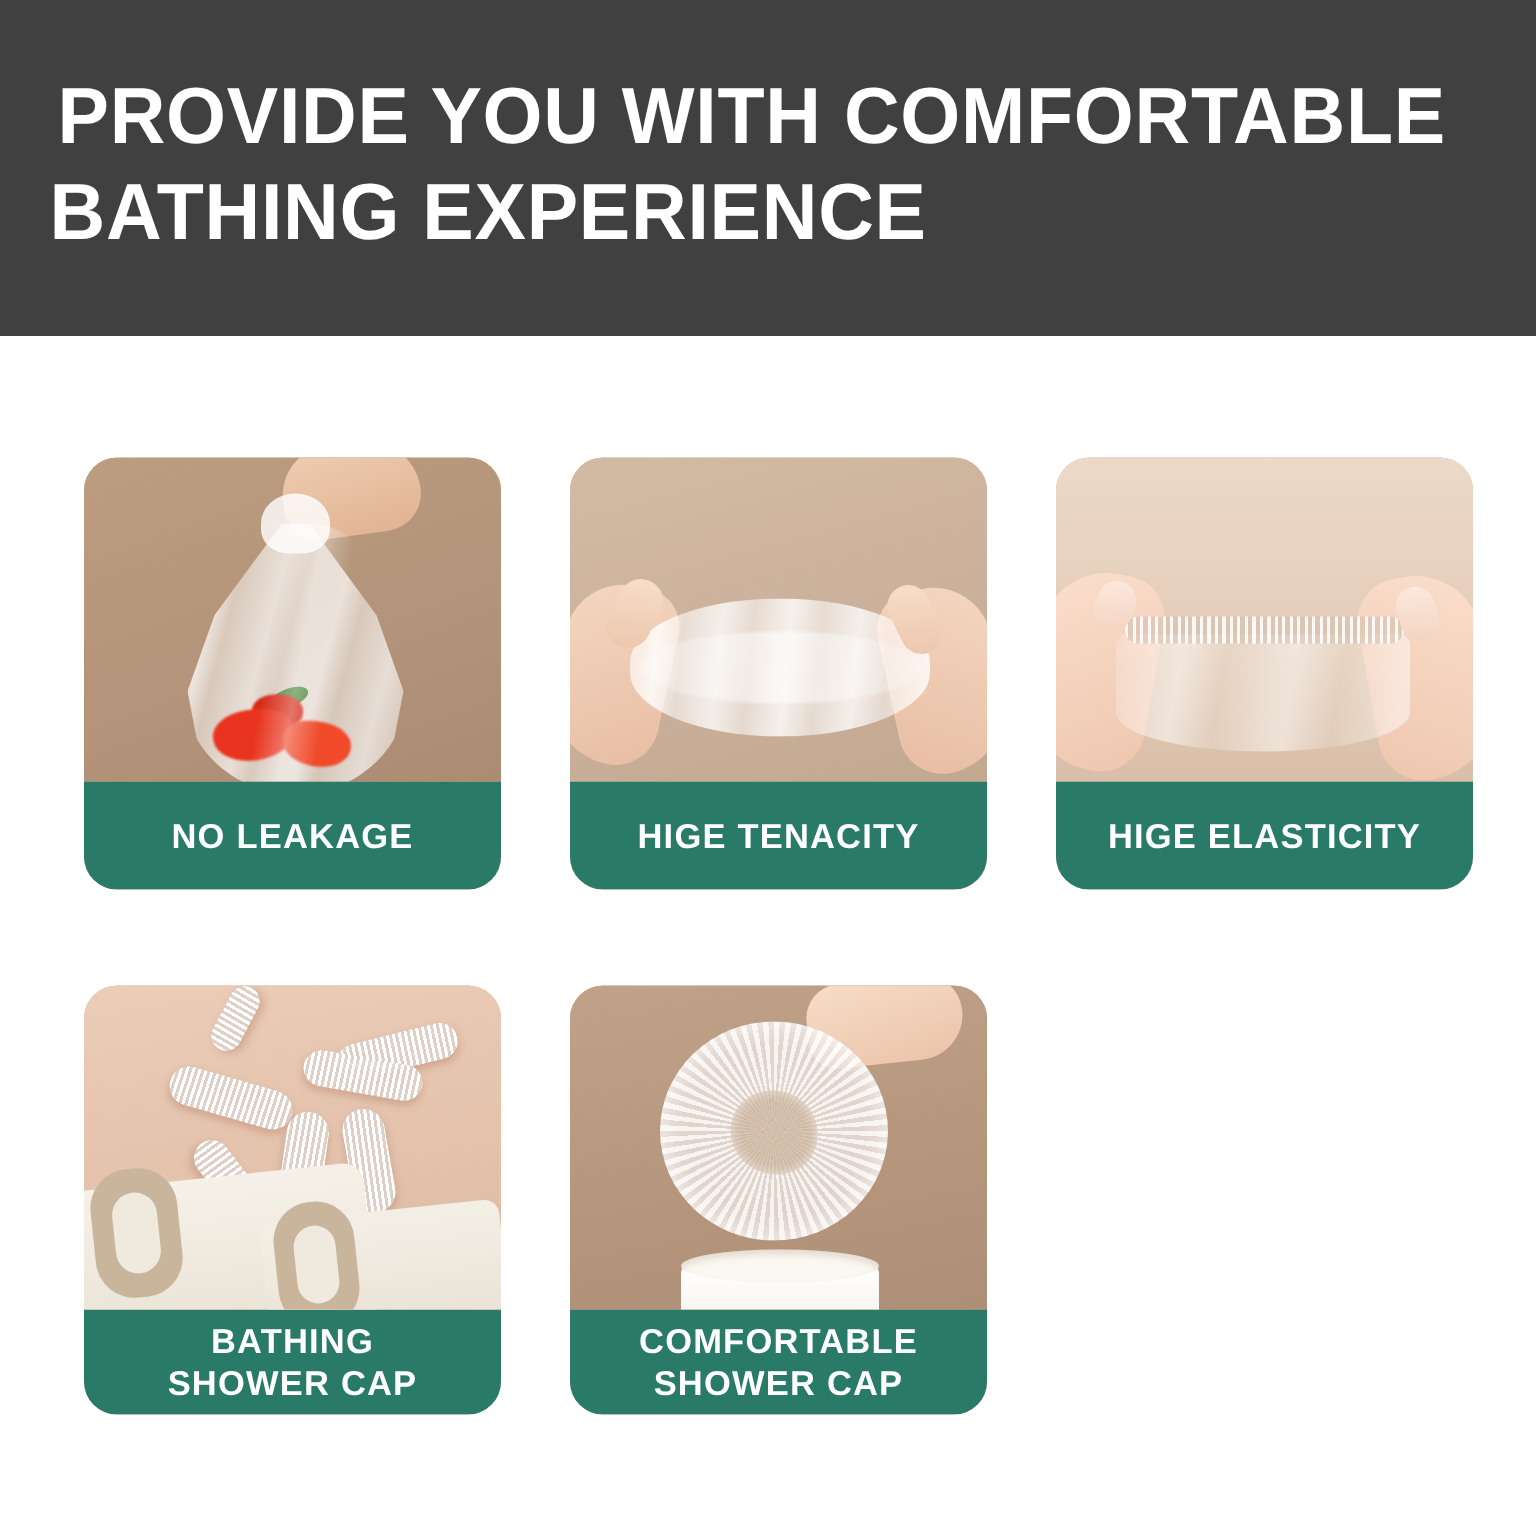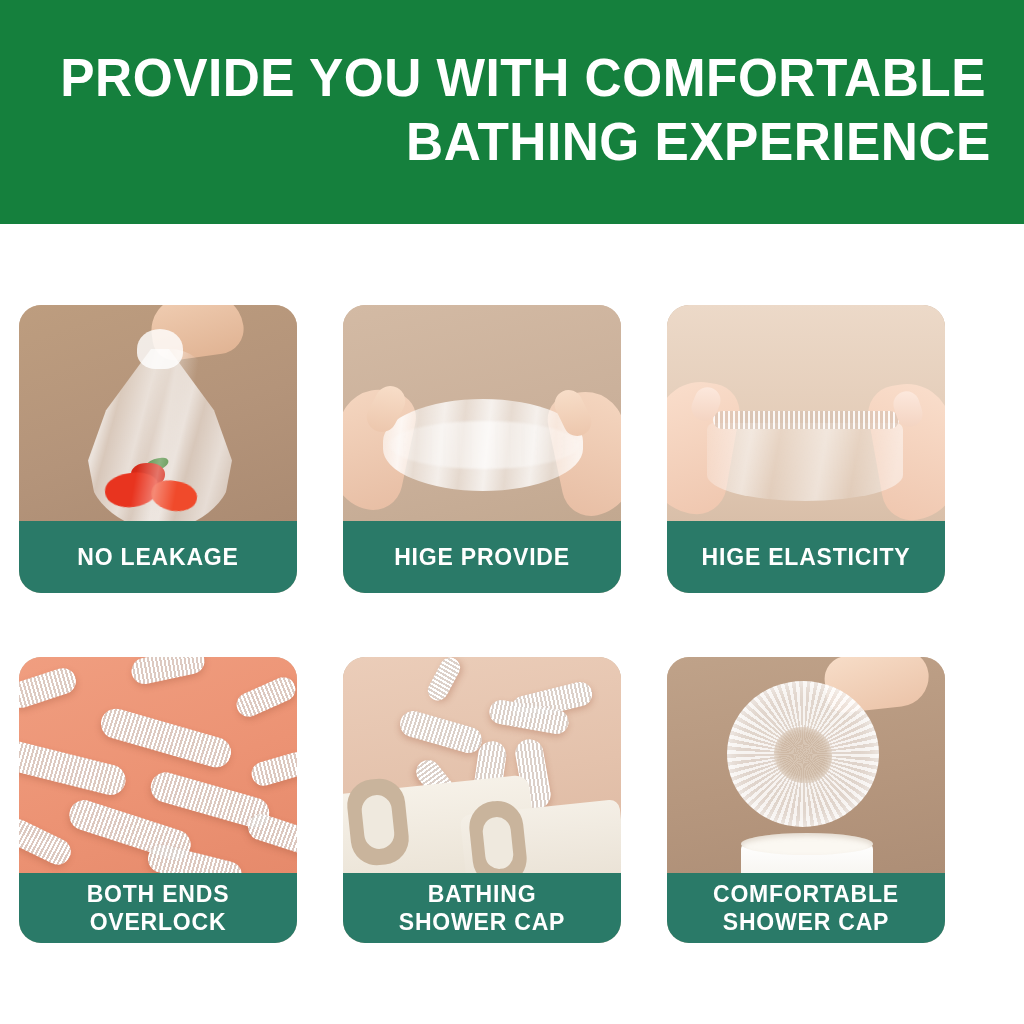--- a/index.html
+++ b/index.html
@@ -12,45 +12,45 @@
     height: 1024px;
     overflow: hidden;
     font-family: "Liberation Sans", sans-serif;
     -webkit-font-smoothing: antialiased;
   }
 
   
   .banner {
     width: 1024px;
     height: 224px;
-    background: #15803d;
+    background: #404040;
     display: flex;
     flex-direction: column;
-    align-items: flex-end;
+    align-items: flex-start;
     justify-content: center;
     box-sizing: border-box;
     padding: 6px 24px 10px 24px;
   }
   .banner-line {
     color: #ffffff;
     font-family: "Liberation Sans Narrow", "Liberation Sans", sans-serif;
     font-weight: bold;
     font-size: 53px;
     line-height: 64px;
     letter-spacing: 0.5px;
     text-align: center;
     white-space: nowrap;
     transform: scaleX(0.97);
   }
 
   
   .grid {
     width: 1024px;
     box-sizing: border-box;
-    padding: 81px 44px 0 19px;
+    padding: 81px 44px 0 56px;
     display: grid;
     grid-template-columns: repeat(3, 278px);
     grid-template-rows: 288px 286px;
     column-gap: 46px;
     row-gap: 64px;
   }
 
   .card {
     position: relative;
     border-radius: 22px;
@@ -309,59 +309,38 @@
   <div class="card">
     <div class="photo bg-c2">
       <div class="sh c2-handL"></div>
       <div class="sh c2-handR"></div>
       <div class="sh c2-film"></div>
       <div class="sh c2-film2"></div>
       <div class="sh c2-thumbL"></div>
       <div class="sh c2-thumbR"></div>
     </div>
     <div class="footer one-line">
-      <span>HIGE PROVIDE</span>
+      <span>HIGE TENACITY</span>
     </div>
   </div>
 
   <div class="card">
     <div class="photo bg-c3">
       <div class="sh c3-handL"></div>
       <div class="sh c3-handR"></div>
       <div class="sh c3-film"></div>
       <div class="sh c3-band"></div>
       <div class="sh c3-nailL"></div>
       <div class="sh c3-nailR"></div>
     </div>
     <div class="footer one-line">
       <span>HIGE ELASTICITY</span>
     </div>
   </div>
 
-  <div class="card">
-    <div class="photo bg-c4">
-      <div class="cap" style="width:70px;height:26px;left:-12px;top:18px;transform:rotate(-18deg);"></div>
-      <div class="cap" style="width:74px;height:26px;left:112px;top:-4px;transform:rotate(-12deg);"></div>
-      <div class="cap" style="width:62px;height:24px;left:216px;top:28px;transform:rotate(-24deg);"></div>
-      <div class="cap" style="width:134px;height:30px;left:80px;top:66px;transform:rotate(16deg);border-radius:60px;"></div>
-      <div class="cap" style="width:128px;height:30px;left:-20px;top:96px;transform:rotate(14deg);"></div>
-      <div class="cap" style="width:58px;height:24px;left:232px;top:100px;transform:rotate(-16deg);"></div>
-      <div class="cap" style="width:122px;height:30px;left:130px;top:128px;transform:rotate(16deg);"></div>
-      <div class="cap" style="width:126px;height:30px;left:48px;top:158px;transform:rotate(18deg);"></div>
-      <div class="cap" style="width:70px;height:26px;left:-16px;top:172px;transform:rotate(26deg);"></div>
-      <div class="cap" style="width:70px;height:26px;left:228px;top:164px;transform:rotate(18deg);"></div>
-      <div class="cap" style="width:96px;height:28px;left:128px;top:196px;transform:rotate(14deg);"></div>
-    </div>
-    <div class="footer two-line">
-      <div>
-        <span>BOTH ENDS</span>
-        <span>OVERLOCK</span>
-      </div>
-    </div>
-  </div>
 
   <div class="card">
     <div class="photo bg-c5">
       <div class="cap" style="width:46px;height:20px;left:78px;top:12px;transform:rotate(-62deg);"></div>
       <div class="cap" style="width:82px;height:24px;left:168px;top:32px;transform:rotate(-14deg);"></div>
       <div class="cap" style="width:80px;height:24px;left:146px;top:48px;transform:rotate(10deg);"></div>
       <div class="cap" style="width:84px;height:26px;left:56px;top:62px;transform:rotate(16deg);"></div>
       <div class="cap" style="width:28px;height:74px;left:132px;top:84px;transform:rotate(8deg);border-radius:40px;"></div>
       <div class="cap" style="width:28px;height:70px;left:176px;top:82px;transform:rotate(-10deg);border-radius:40px;"></div>
       <div class="cap" style="width:62px;height:24px;left:66px;top:118px;transform:rotate(52deg);"></div>

